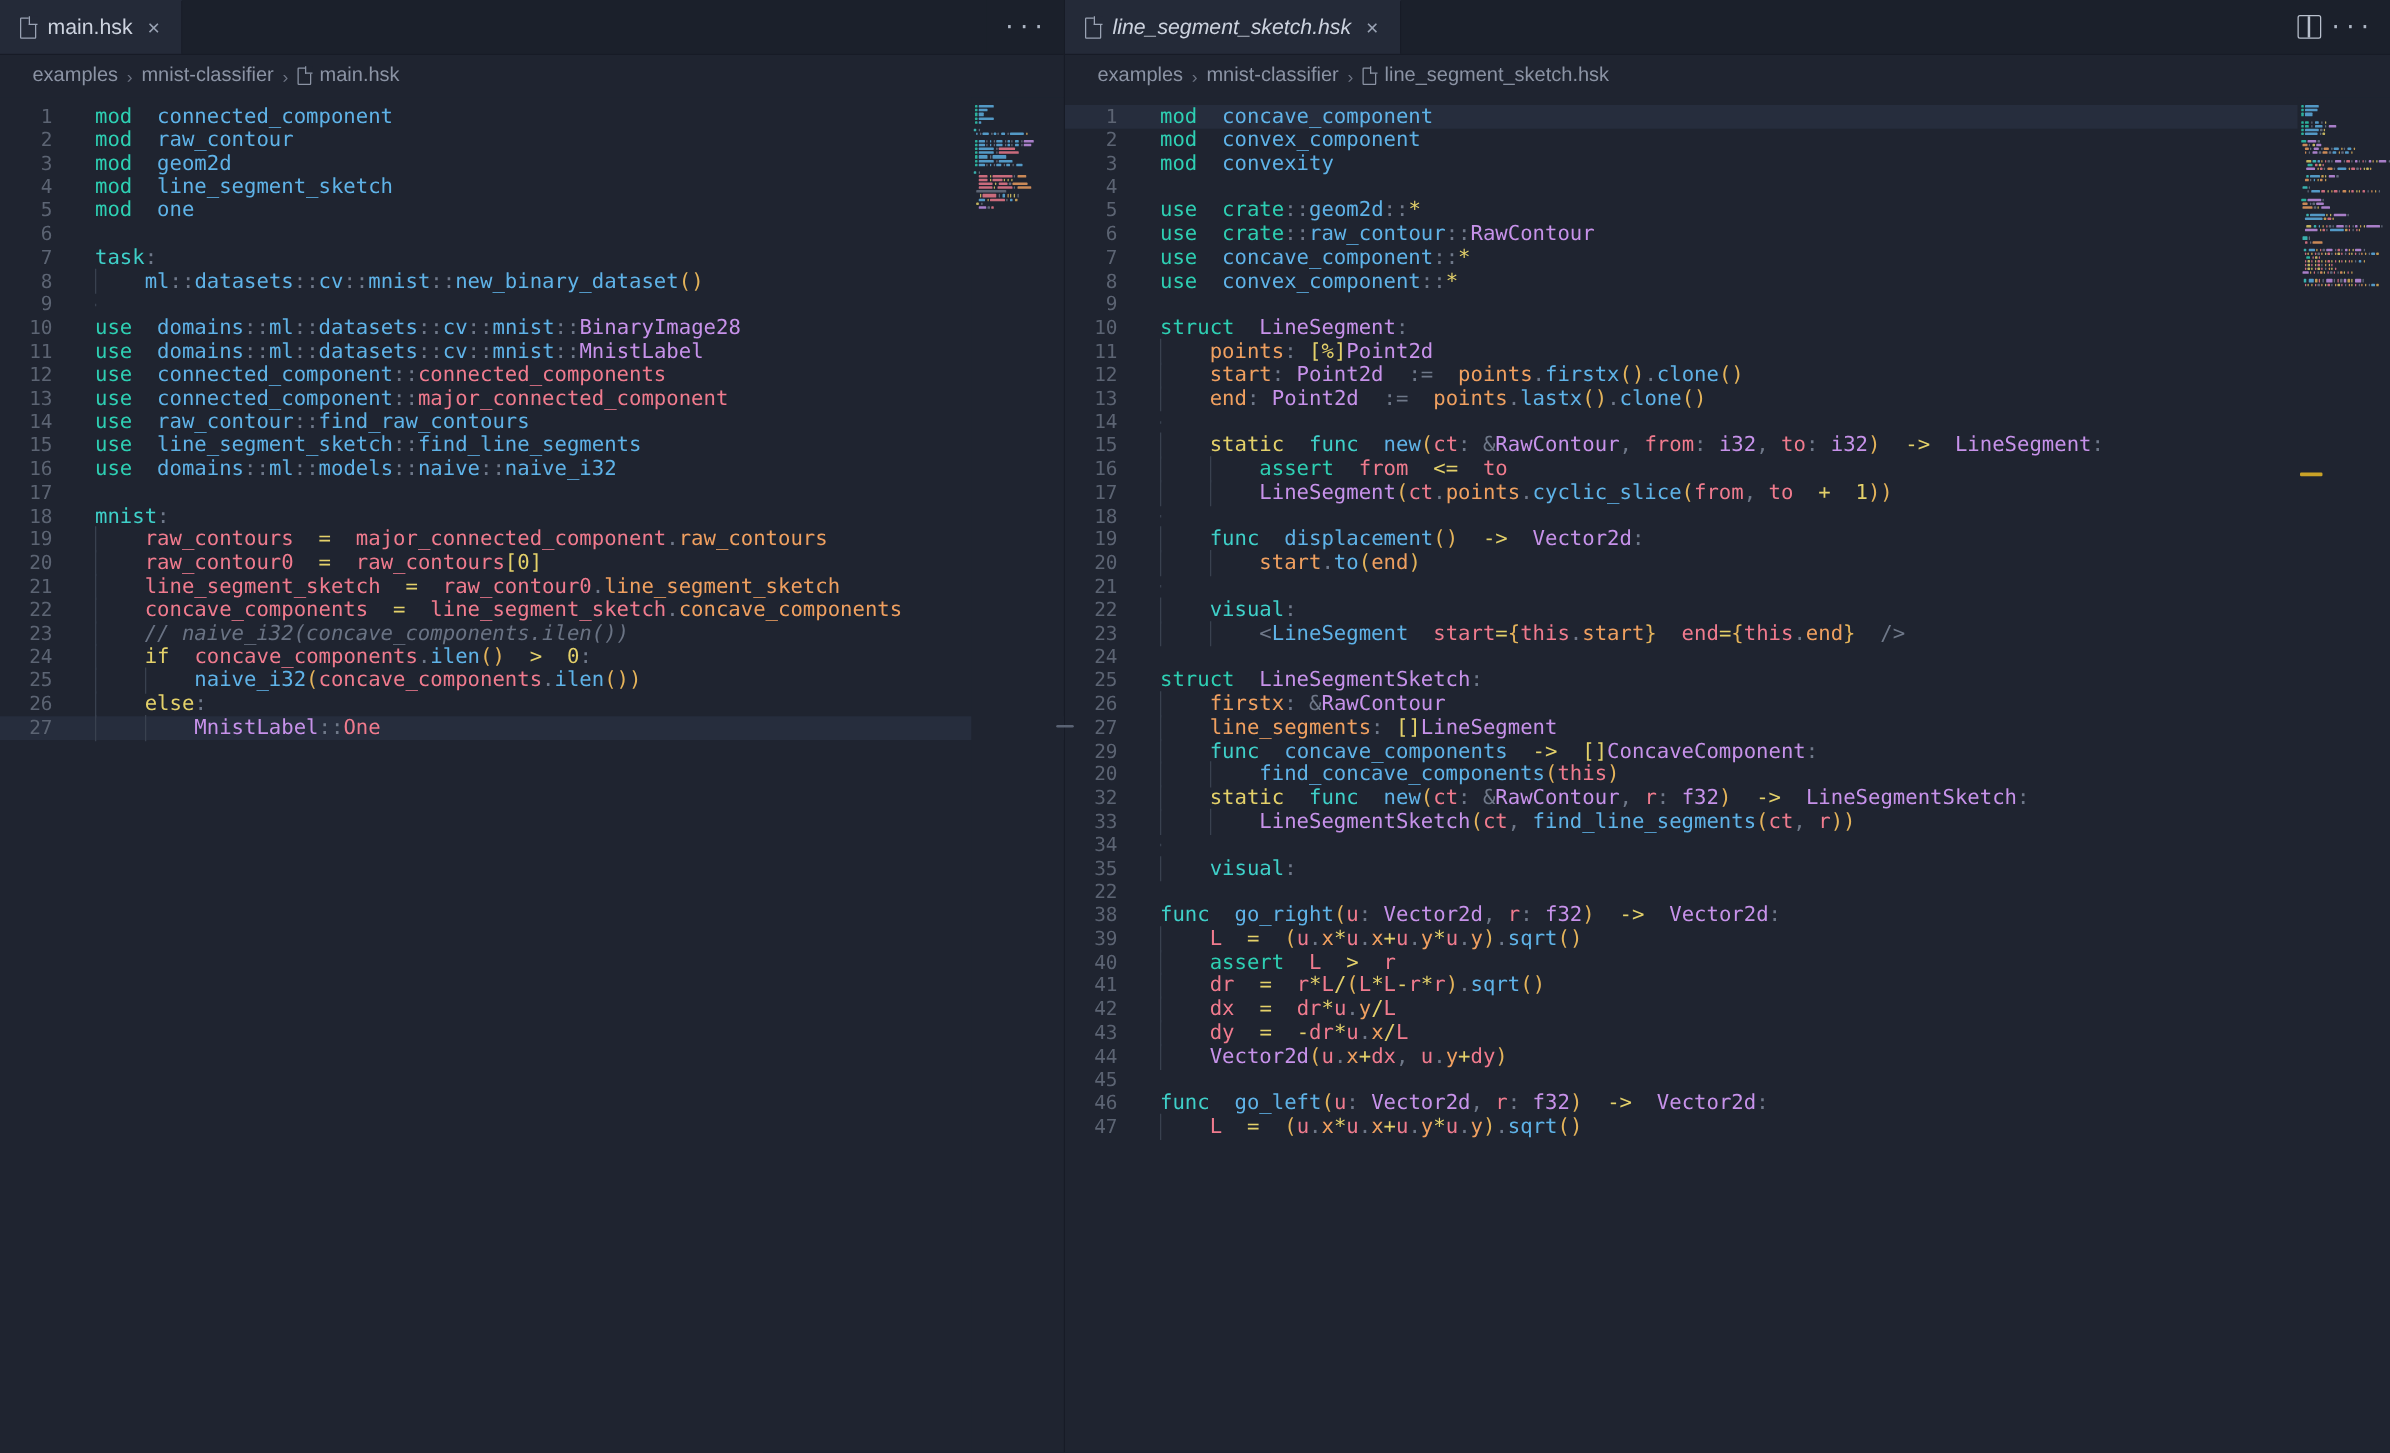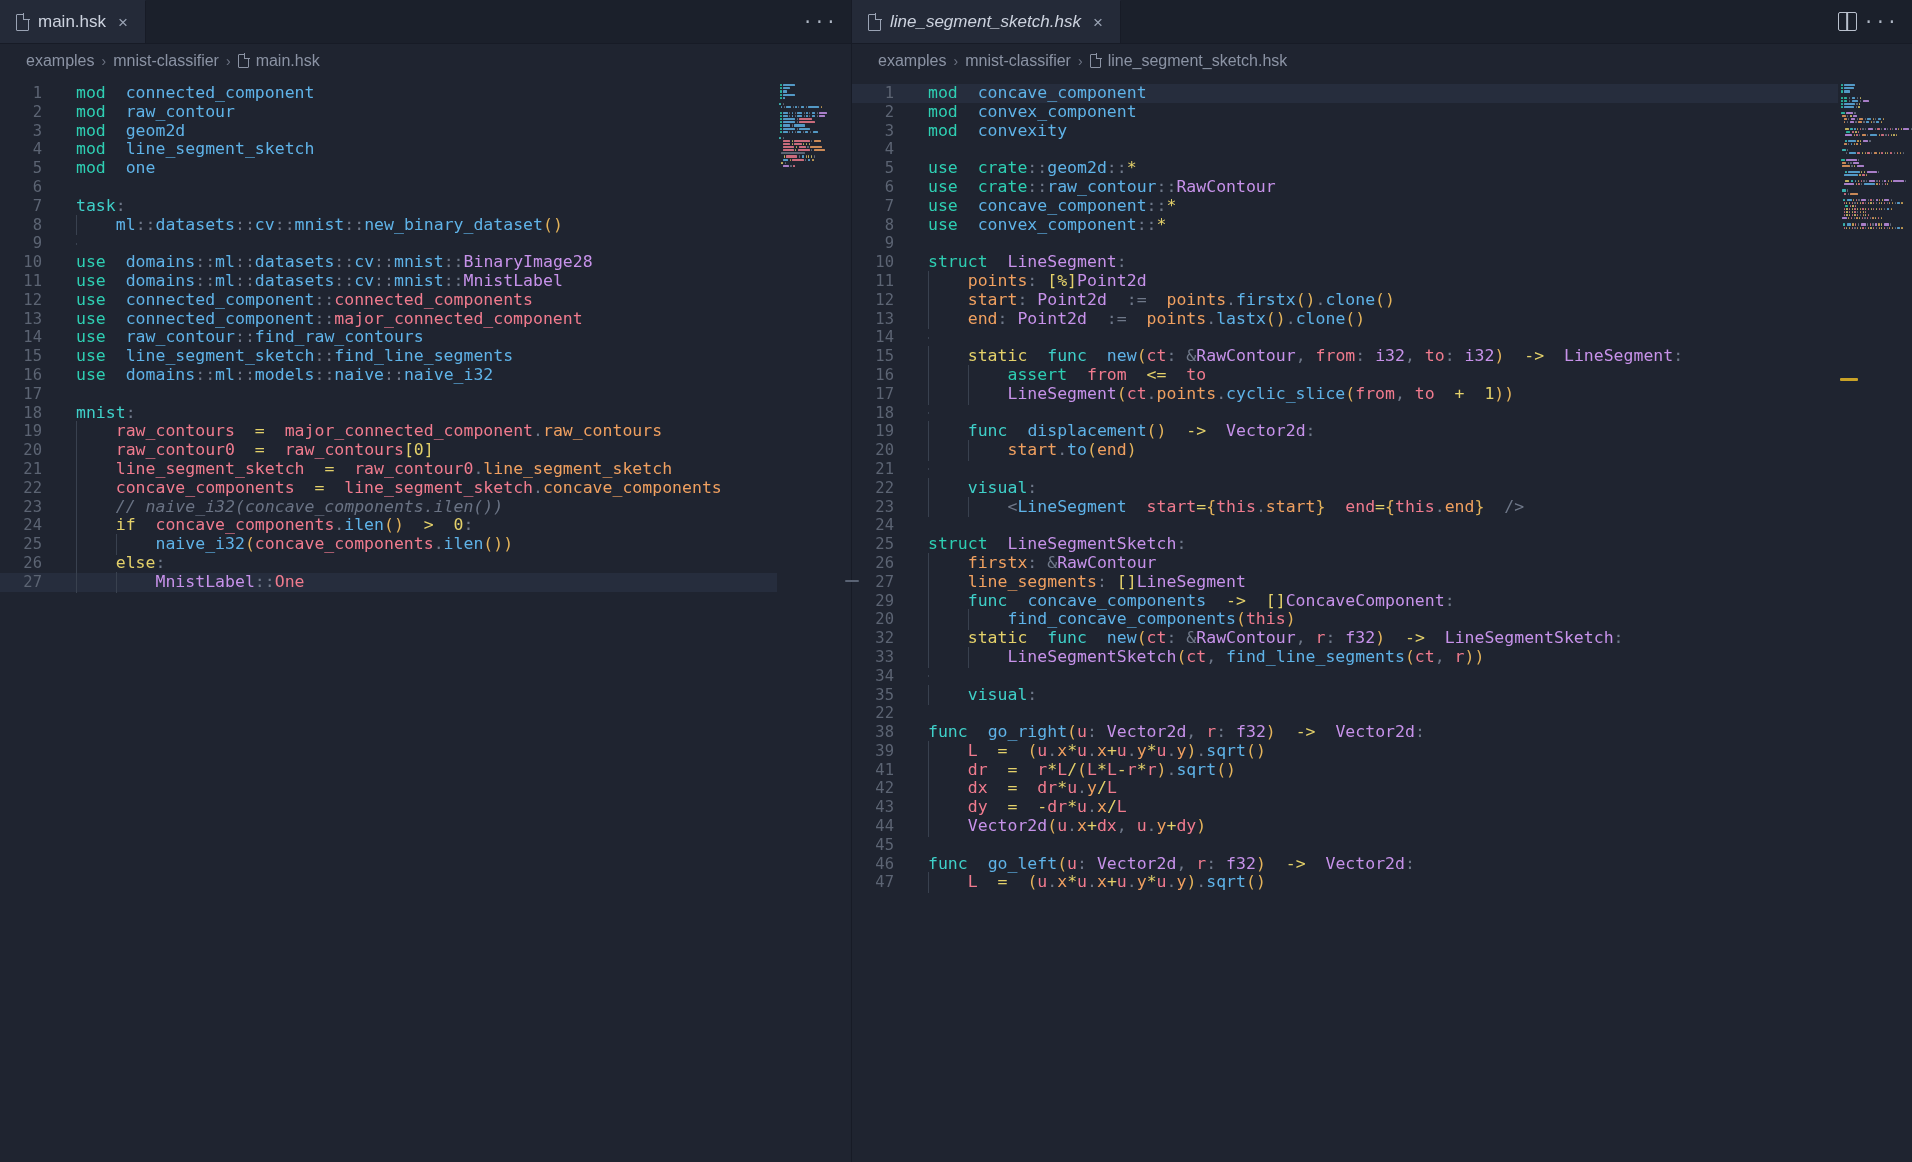--- a/index.html
+++ b/index.html
@@ -434,20 +434,21 @@
           <div class="line"><div class="ln">27</div><div class="code"><span class="gl" style="left: 18px;"></span><span>    </span><span class="prop">line_segments</span><span class="punct">: </span><span class="num">[]</span><span class="type">LineSegment</span></div></div>
           <div class="line"><div class="ln">29</div><div class="code"><span class="gl" style="left: 18px;"></span><span>    </span><span class="k-func">func</span><span>  </span><span class="fn">concave_components</span><span>  </span><span class="op">-&gt;</span><span>  </span><span class="num">[]</span><span class="type">ConcaveComponent</span><span class="punct">:</span></div></div>
           <div class="line"><div class="ln">20</div><div class="code"><span class="gl" style="left: 18px;"></span><span class="gl" style="left: 57.6px;"></span><span>        </span><span class="fn">find_concave_components</span><span class="paren">(</span><span class="var">this</span><span class="paren">)</span></div></div>
           <div class="line"><div class="ln">32</div><div class="code"><span class="gl" style="left: 18px;"></span><span>    </span><span class="k-ctrl">static</span><span>  </span><span class="k-func">func</span><span>  </span><span class="fn">new</span><span class="paren">(</span><span class="var">ct</span><span class="punct">: </span><span class="punct">&amp;</span><span class="type">RawContour</span><span class="punct">, </span><span class="var">r</span><span class="punct">: </span><span class="type">f32</span><span class="paren">)</span><span>  </span><span class="op">-&gt;</span><span>  </span><span class="type">LineSegmentSketch</span><span class="punct">:</span></div></div>
           <div class="line"><div class="ln">33</div><div class="code"><span class="gl" style="left: 18px;"></span><span class="gl" style="left: 57.6px;"></span><span>        </span><span class="type">LineSegmentSketch</span><span class="paren">(</span><span class="var">ct</span><span class="punct">, </span><span class="fn">find_line_segments</span><span class="paren">(</span><span class="var">ct</span><span class="punct">, </span><span class="var">r</span><span class="paren">))</span></div></div>
           <div class="line"><div class="ln">34</div><div class="code"><span class="gl" style="left: 18px;"></span></div></div>
           <div class="line"><div class="ln">35</div><div class="code"><span class="gl" style="left: 18px;"></span><span>    </span><span class="k-func">visual</span><span class="punct">:</span></div></div>
           <div class="line"><div class="ln">22</div><div class="code"></div></div>
           <div class="line"><div class="ln">38</div><div class="code"><span class="k-func">func</span><span>  </span><span class="fn">go_right</span><span class="paren">(</span><span class="var">u</span><span class="punct">: </span><span class="type">Vector2d</span><span class="punct">, </span><span class="var">r</span><span class="punct">: </span><span class="type">f32</span><span class="paren">)</span><span>  </span><span class="op">-&gt;</span><span>  </span><span class="type">Vector2d</span><span class="punct">:</span></div></div>
           <div class="line"><div class="ln">39</div><div class="code"><span class="gl" style="left: 18px;"></span><span>    </span><span class="var">L</span><span>  </span><span class="op">=</span><span>  </span><span class="paren">(</span><span class="var">u</span><span class="punct">.</span><span class="prop">x</span><span class="op">*</span><span class="var">u</span><span class="punct">.</span><span class="prop">x</span><span class="op">+</span><span class="var">u</span><span class="punct">.</span><span class="prop">y</span><span class="op">*</span><span class="var">u</span><span class="punct">.</span><span class="prop">y</span><span class="paren">)</span><span class="punct">.</span><span class="fn">sqrt</span><span class="paren">()</span></div></div>
+          <div class="line"><div class="ln">40</div><div class="code"><span class="gl" style="left: 18px;"></span><span>    </span><span class="k-mod">assert</span><span>  </span><span class="var">L</span><span>  </span><span class="op">&gt;</span><span>  </span><span class="var">r</span></div></div>
           <div class="line"><div class="ln">41</div><div class="code"><span class="gl" style="left: 18px;"></span><span>    </span><span class="var">dr</span><span>  </span><span class="op">=</span><span>  </span><span class="var">r</span><span class="op">*</span><span class="var">L</span><span class="op">/</span><span class="paren">(</span><span class="var">L</span><span class="op">*</span><span class="var">L</span><span class="op">-</span><span class="var">r</span><span class="op">*</span><span class="var">r</span><span class="paren">)</span><span class="punct">.</span><span class="fn">sqrt</span><span class="paren">()</span></div></div>
           <div class="line"><div class="ln">42</div><div class="code"><span class="gl" style="left: 18px;"></span><span>    </span><span class="var">dx</span><span>  </span><span class="op">=</span><span>  </span><span class="var">dr</span><span class="op">*</span><span class="var">u</span><span class="punct">.</span><span class="prop">y</span><span class="op">/</span><span class="var">L</span></div></div>
           <div class="line"><div class="ln">43</div><div class="code"><span class="gl" style="left: 18px;"></span><span>    </span><span class="var">dy</span><span>  </span><span class="op">=</span><span>  </span><span class="op">-</span><span class="var">dr</span><span class="op">*</span><span class="var">u</span><span class="punct">.</span><span class="prop">x</span><span class="op">/</span><span class="var">L</span></div></div>
           <div class="line"><div class="ln">44</div><div class="code"><span class="gl" style="left: 18px;"></span><span>    </span><span class="type">Vector2d</span><span class="paren">(</span><span class="var">u</span><span class="punct">.</span><span class="prop">x</span><span class="op">+</span><span class="var">dx</span><span class="punct">, </span><span class="var">u</span><span class="punct">.</span><span class="prop">y</span><span class="op">+</span><span class="var">dy</span><span class="paren">)</span></div></div>
           <div class="line"><div class="ln">45</div><div class="code"></div></div>
           <div class="line"><div class="ln">46</div><div class="code"><span class="k-func">func</span><span>  </span><span class="fn">go_left</span><span class="paren">(</span><span class="var">u</span><span class="punct">: </span><span class="type">Vector2d</span><span class="punct">, </span><span class="var">r</span><span class="punct">: </span><span class="type">f32</span><span class="paren">)</span><span>  </span><span class="op">-&gt;</span><span>  </span><span class="type">Vector2d</span><span class="punct">:</span></div></div>
           <div class="line"><div class="ln">47</div><div class="code"><span class="gl" style="left: 18px;"></span><span>    </span><span class="var">L</span><span>  </span><span class="op">=</span><span>  </span><span class="paren">(</span><span class="var">u</span><span class="punct">.</span><span class="prop">x</span><span class="op">*</span><span class="var">u</span><span class="punct">.</span><span class="prop">x</span><span class="op">+</span><span class="var">u</span><span class="punct">.</span><span class="prop">y</span><span class="op">*</span><span class="var">u</span><span class="punct">.</span><span class="prop">y</span><span class="paren">)</span><span class="punct">.</span><span class="fn">sqrt</span><span class="paren">()</span></div></div>
         </div>
       <div class="minimap right-mm" id="mm-right" style="padding-top: 6px;">
           <div class="mm-line" style="padding-left: 2.9px;">

